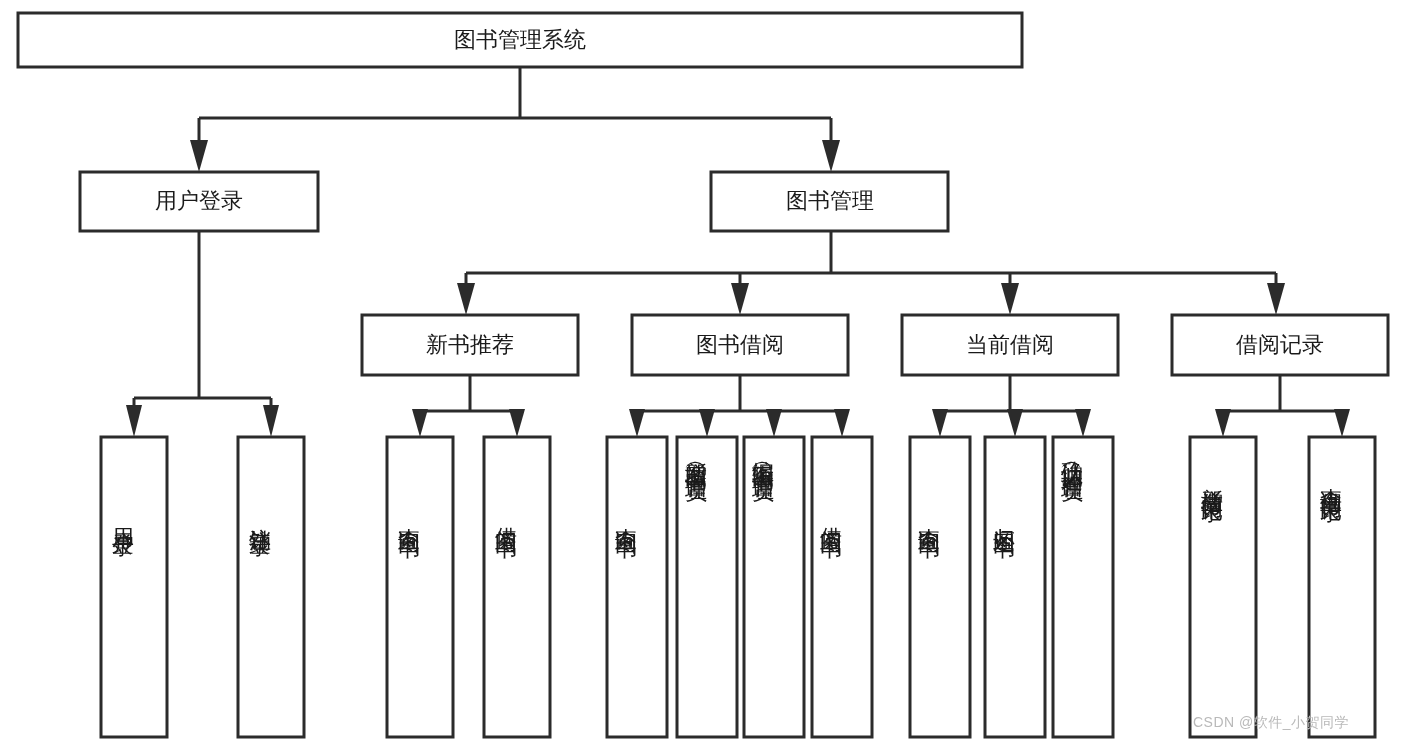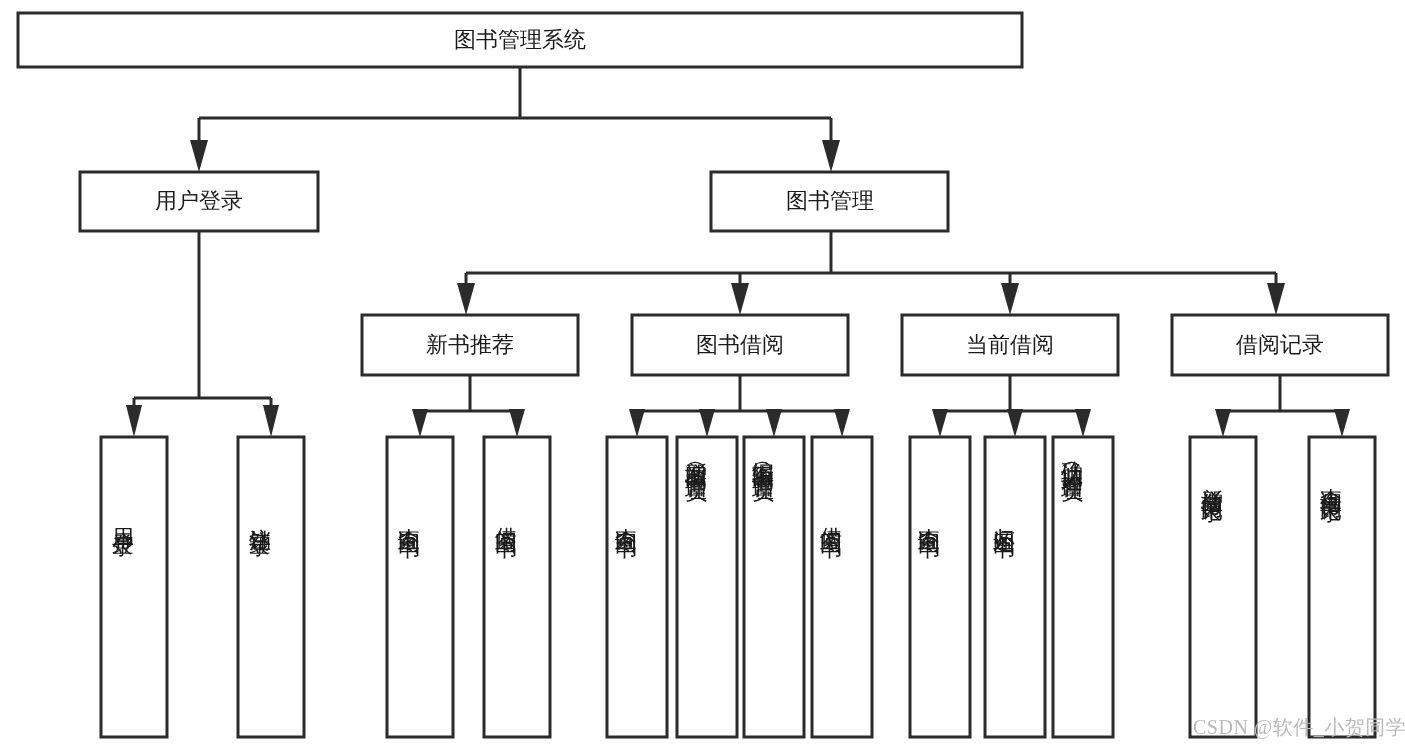--- a/index.html
+++ b/index.html
@@ -56,22 +56,22 @@
     text-orientation: upright;
     letter-spacing: 3px;
     line-height: 1;
     white-space: nowrap;
     pointer-events: none;
   }
   .watermark {
     position: absolute;
     left: 1193px;
     top: 714px;
-    font-family: Liberation Serif, serif;
-    font-size: 20px;
+    font-family: Liberation Sans, sans-serif;
+    font-size: 14px;
     color: #b9b9b9;
     white-space: nowrap;
     letter-spacing: 0.5px;
   }
 </style>
 </head>
 <body>
 
 <div id="diagram-root">
 

